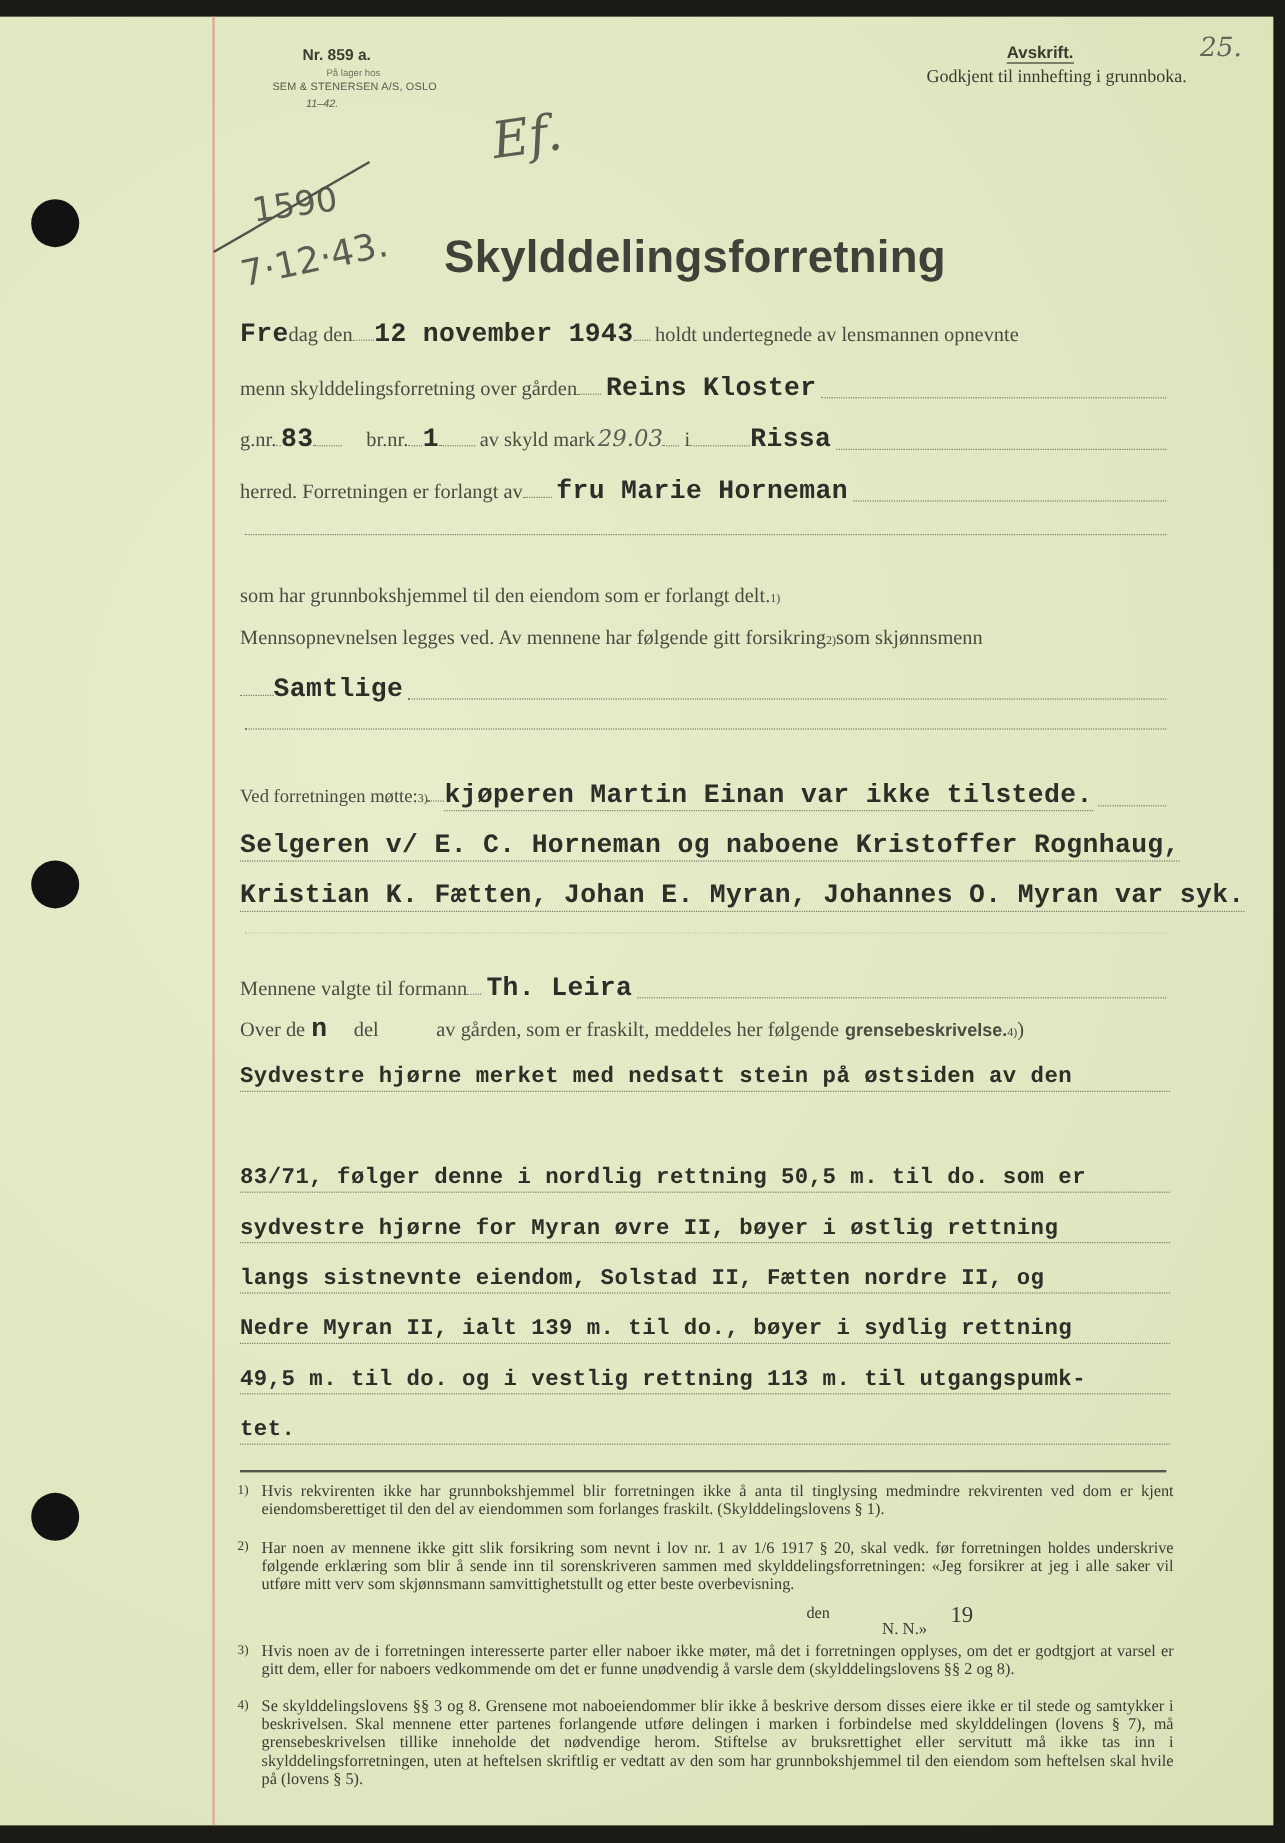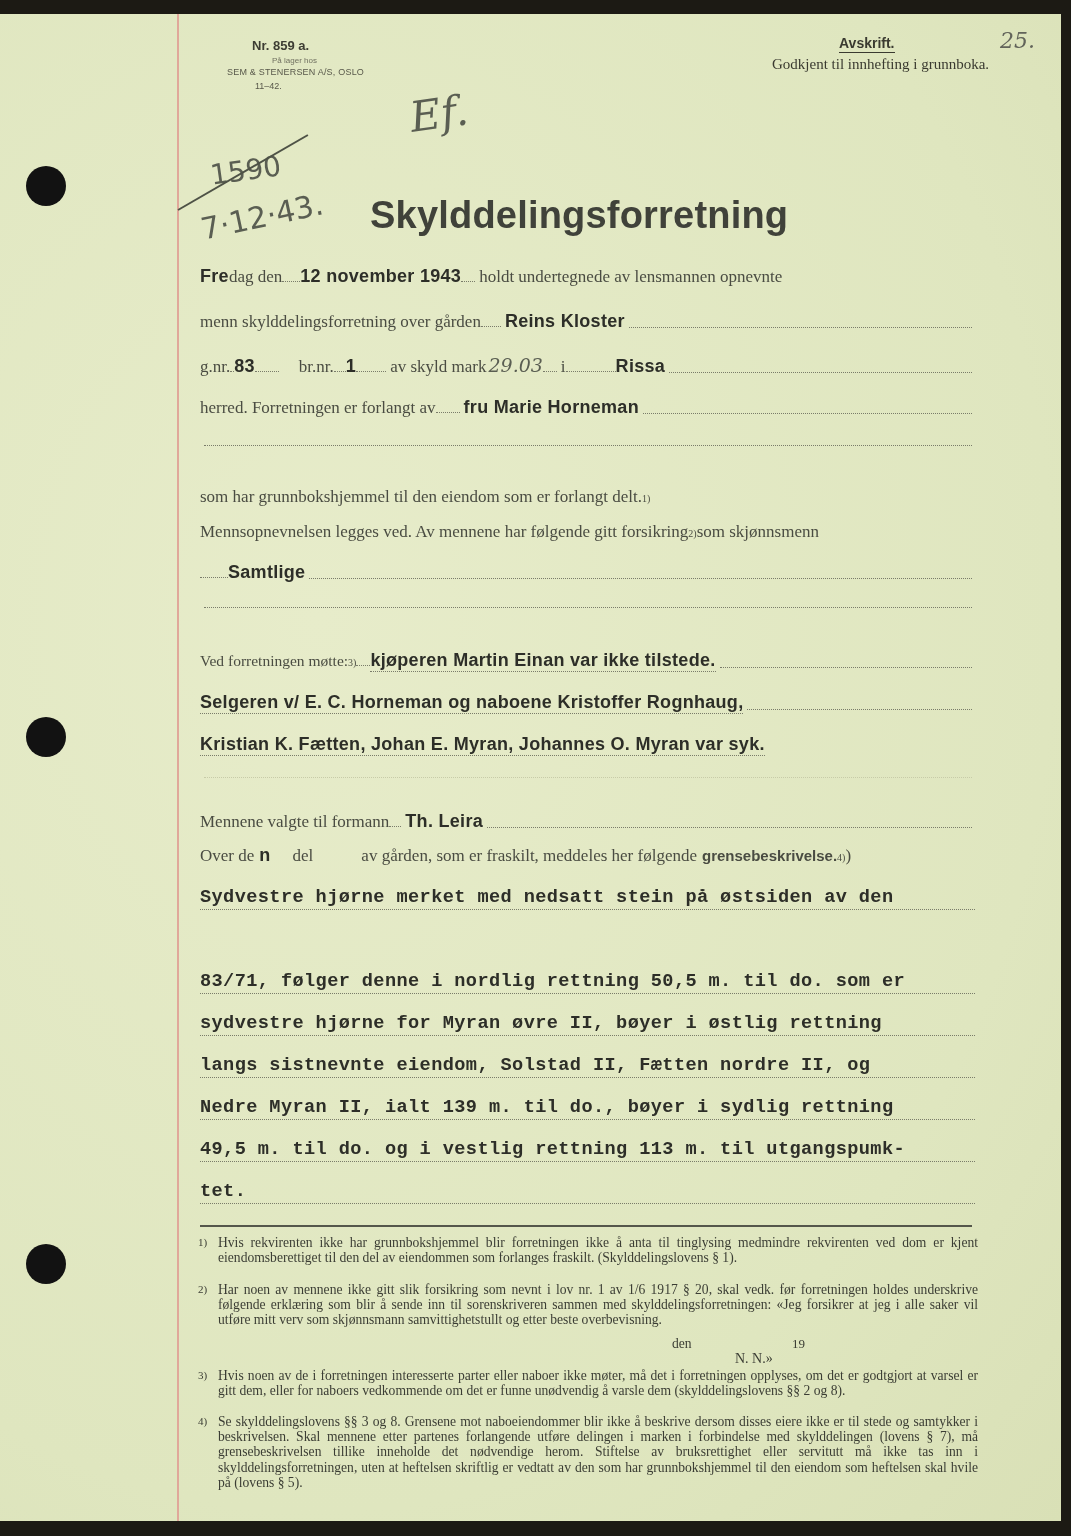--- a/index.html
+++ b/index.html
@@ -18,33 +18,33 @@
     background: #e0a89a;
   }
   .punch-hole {
     position: absolute; left: 26px; width: 40px; height: 40px; border-radius: 50%;
     background: #121212;
   }
   .abs { position: absolute; }
   .form-no { left: 252px; top: 24px; font-family: "Liberation Sans", sans-serif; font-weight: bold; font-size: 13px; color: #3d3d33; }
   .printer1 { left: 272px; top: 42px; font-family: "Liberation Sans", sans-serif; font-size: 8px; color: #707060; }
   .printer2 { left: 227px; top: 53px; font-family: "Liberation Sans", sans-serif; font-size: 9px; color: #58584a; letter-spacing: 0.2px; }
-  .printer3 { left: 255px; top: 67px; font-family: "Liberation Sans", sans-serif; font-size: 9px; color: #58584a; }
+  .printer3 { left: 255px; top: 67px; font-family: "Liberation Sans", sans-serif; font-size: 9px; color: #58584a; font-style: italic; }
   .avskrift { left: 839px; top: 21px; font-family: "Liberation Sans", sans-serif; font-weight: bold; font-size: 14px; color: #3a3a30; border-bottom: 1.5px solid #3a3a30; padding-bottom: 1px; }
   .godkjent { left: 772px; top: 42px; font-size: 15px; color: #3a3a30; }
   .page-num { left: 1000px; top: 14px; font-family: "DejaVu Serif", serif; font-style: italic; font-size: 22px; color: #62645a; }
   .hand-num { left: 210px; top: 140px; font-family: "DejaVu Sans", sans-serif; font-size: 28px; color: #5a5e52; transform: rotate(-8deg); }
   .hand-date { left: 200px; top: 185px; font-family: "DejaVu Sans", sans-serif; font-size: 30px; color: #5a5e52; transform: rotate(-12deg); }
   .hand-slash { left: 178px; top: 195px; width: 150px; height: 2px; background: #4e5246; transform: rotate(-30deg); transform-origin: left center; }
   .initials { left: 410px; top: 75px; font-family: "DejaVu Serif", serif; font-style: italic; font-size: 42px; color: #5a5e52; transform: rotate(-8deg); }
   .title { left: 370px; top: 180px; font-family: "Liberation Sans", sans-serif; font-weight: bold; font-size: 38px; color: #40423a; letter-spacing: 0.2px; }
 
   .line { position: absolute; left: 200px; width: 772px; display: flex; align-items: baseline; font-size: 17px; color: #4a4c42; white-space: nowrap; }
   .fill { flex: 1; border-bottom: 1.2px dotted #7a7c6a; margin-left: 4px; height: 1px; align-self: flex-end; margin-bottom: 4px; }
-  .typed { font-family: Liberation Sans, sans-serif; font-size: 18px; color: #2d2e28; font-weight: bold; letter-spacing: 0.3px; }
+  .typed { font-family: Liberation Mono, monospace; font-size: 22px; color: #2d2e28; font-weight: bold; letter-spacing: 0.3px; }
   .hand { font-family: "DejaVu Serif", serif; font-style: italic; color: #5a5e52; font-size: 19px; }
   .dotseg { display: inline-block; border-bottom: 1.2px dotted #7a7c6a; }
   .typed-line { position: absolute; left: 200px; width: 775px; font-family: "Liberation Mono", monospace; font-weight: bold; font-size: 18.6px; color: #2d2e28; white-space: nowrap; border-bottom: 1.2px dotted #7a7c6a; padding-bottom: 1px; letter-spacing: 0.4px; }
   .sup { font-size: 10px; vertical-align: super; }
   .bold-sans { font-family: "Liberation Sans", sans-serif; font-weight: bold; font-size: 15px; }
 
   .rule-heavy { position: absolute; left: 200px; top: 1211px; width: 772px; height: 2px; background: #55574b; }
   .fn { position: absolute; left: 198px; width: 780px; font-size: 13.6px; line-height: 15.2px; color: #3b3d34; text-align: justify; }
   .fn-mark { position: absolute; left: 0; top: 0; font-size: 11px; }
   .fn-body { margin-left: 20px; }
@@ -184,21 +184,21 @@
 
   <div class="fn" style="top:1221px">
     <span class="fn-mark">1)</span>
     <div class="fn-body">Hvis rekvirenten ikke har grunnbokshjemmel blir forretningen ikke å anta til tinglysing medmindre rekvirenten ved dom er kjent eiendomsberettiget til den del av eiendommen som forlanges fraskilt. (Skylddelingslovens § 1).</div>
   </div>
   <div class="fn" style="top:1268px">
     <span class="fn-mark">2)</span>
     <div class="fn-body">Har noen av mennene ikke gitt slik forsikring som nevnt i lov nr. 1 av 1/6 1917 § 20, skal vedk. før forretningen holdes underskrive følgende erklæring som blir å sende inn til sorenskriveren sammen med skylddelingsforretningen:  «Jeg forsikrer at jeg i alle saker vil utføre mitt verv som skjønnsmann samvittighetstullt og etter beste overbevisning.</div>
   </div>
   <div class="abs" style="left:672px;top:1322px;font-size:13.6px;color:#3b3d34">den</div>
-  <div class="abs" style="left:792px;top:1322px;font-size:13px;color:#3b3d34">19</div>
+  <div class="abs" style="left:792px;top:1322px;font-size:19px;color:#3b3d34">19</div>
   <div class="nn">N. N.»</div>
   <div class="fn" style="top:1354px">
     <span class="fn-mark">3)</span>
     <div class="fn-body">Hvis noen av de i forretningen interesserte parter eller naboer ikke møter, må det i forretningen opplyses, om det er godtgjort at varsel er gitt dem, eller for naboers vedkommende om det er funne unødvendig å varsle dem (skylddelingslovens §§ 2 og 8).</div>
   </div>
   <div class="fn" style="top:1400px">
     <span class="fn-mark">4)</span>
     <div class="fn-body">Se skylddelingslovens §§ 3 og 8. Grensene mot naboeiendommer blir ikke å beskrive dersom disses eiere ikke er til stede og samtykker i beskrivelsen. Skal mennene etter partenes forlangende utføre delingen i marken i forbindelse med skylddelingen (lovens § 7), må grensebeskrivelsen tillike inneholde det nødvendige herom. Stiftelse av bruksrettighet eller servitutt må ikke tas inn i skylddelingsforretningen, uten at heftelsen skriftlig er vedtatt av den som har grunnbokshjemmel til den eiendom som heftelsen skal hvile på (lovens § 5).</div>
   </div>
 </div>

